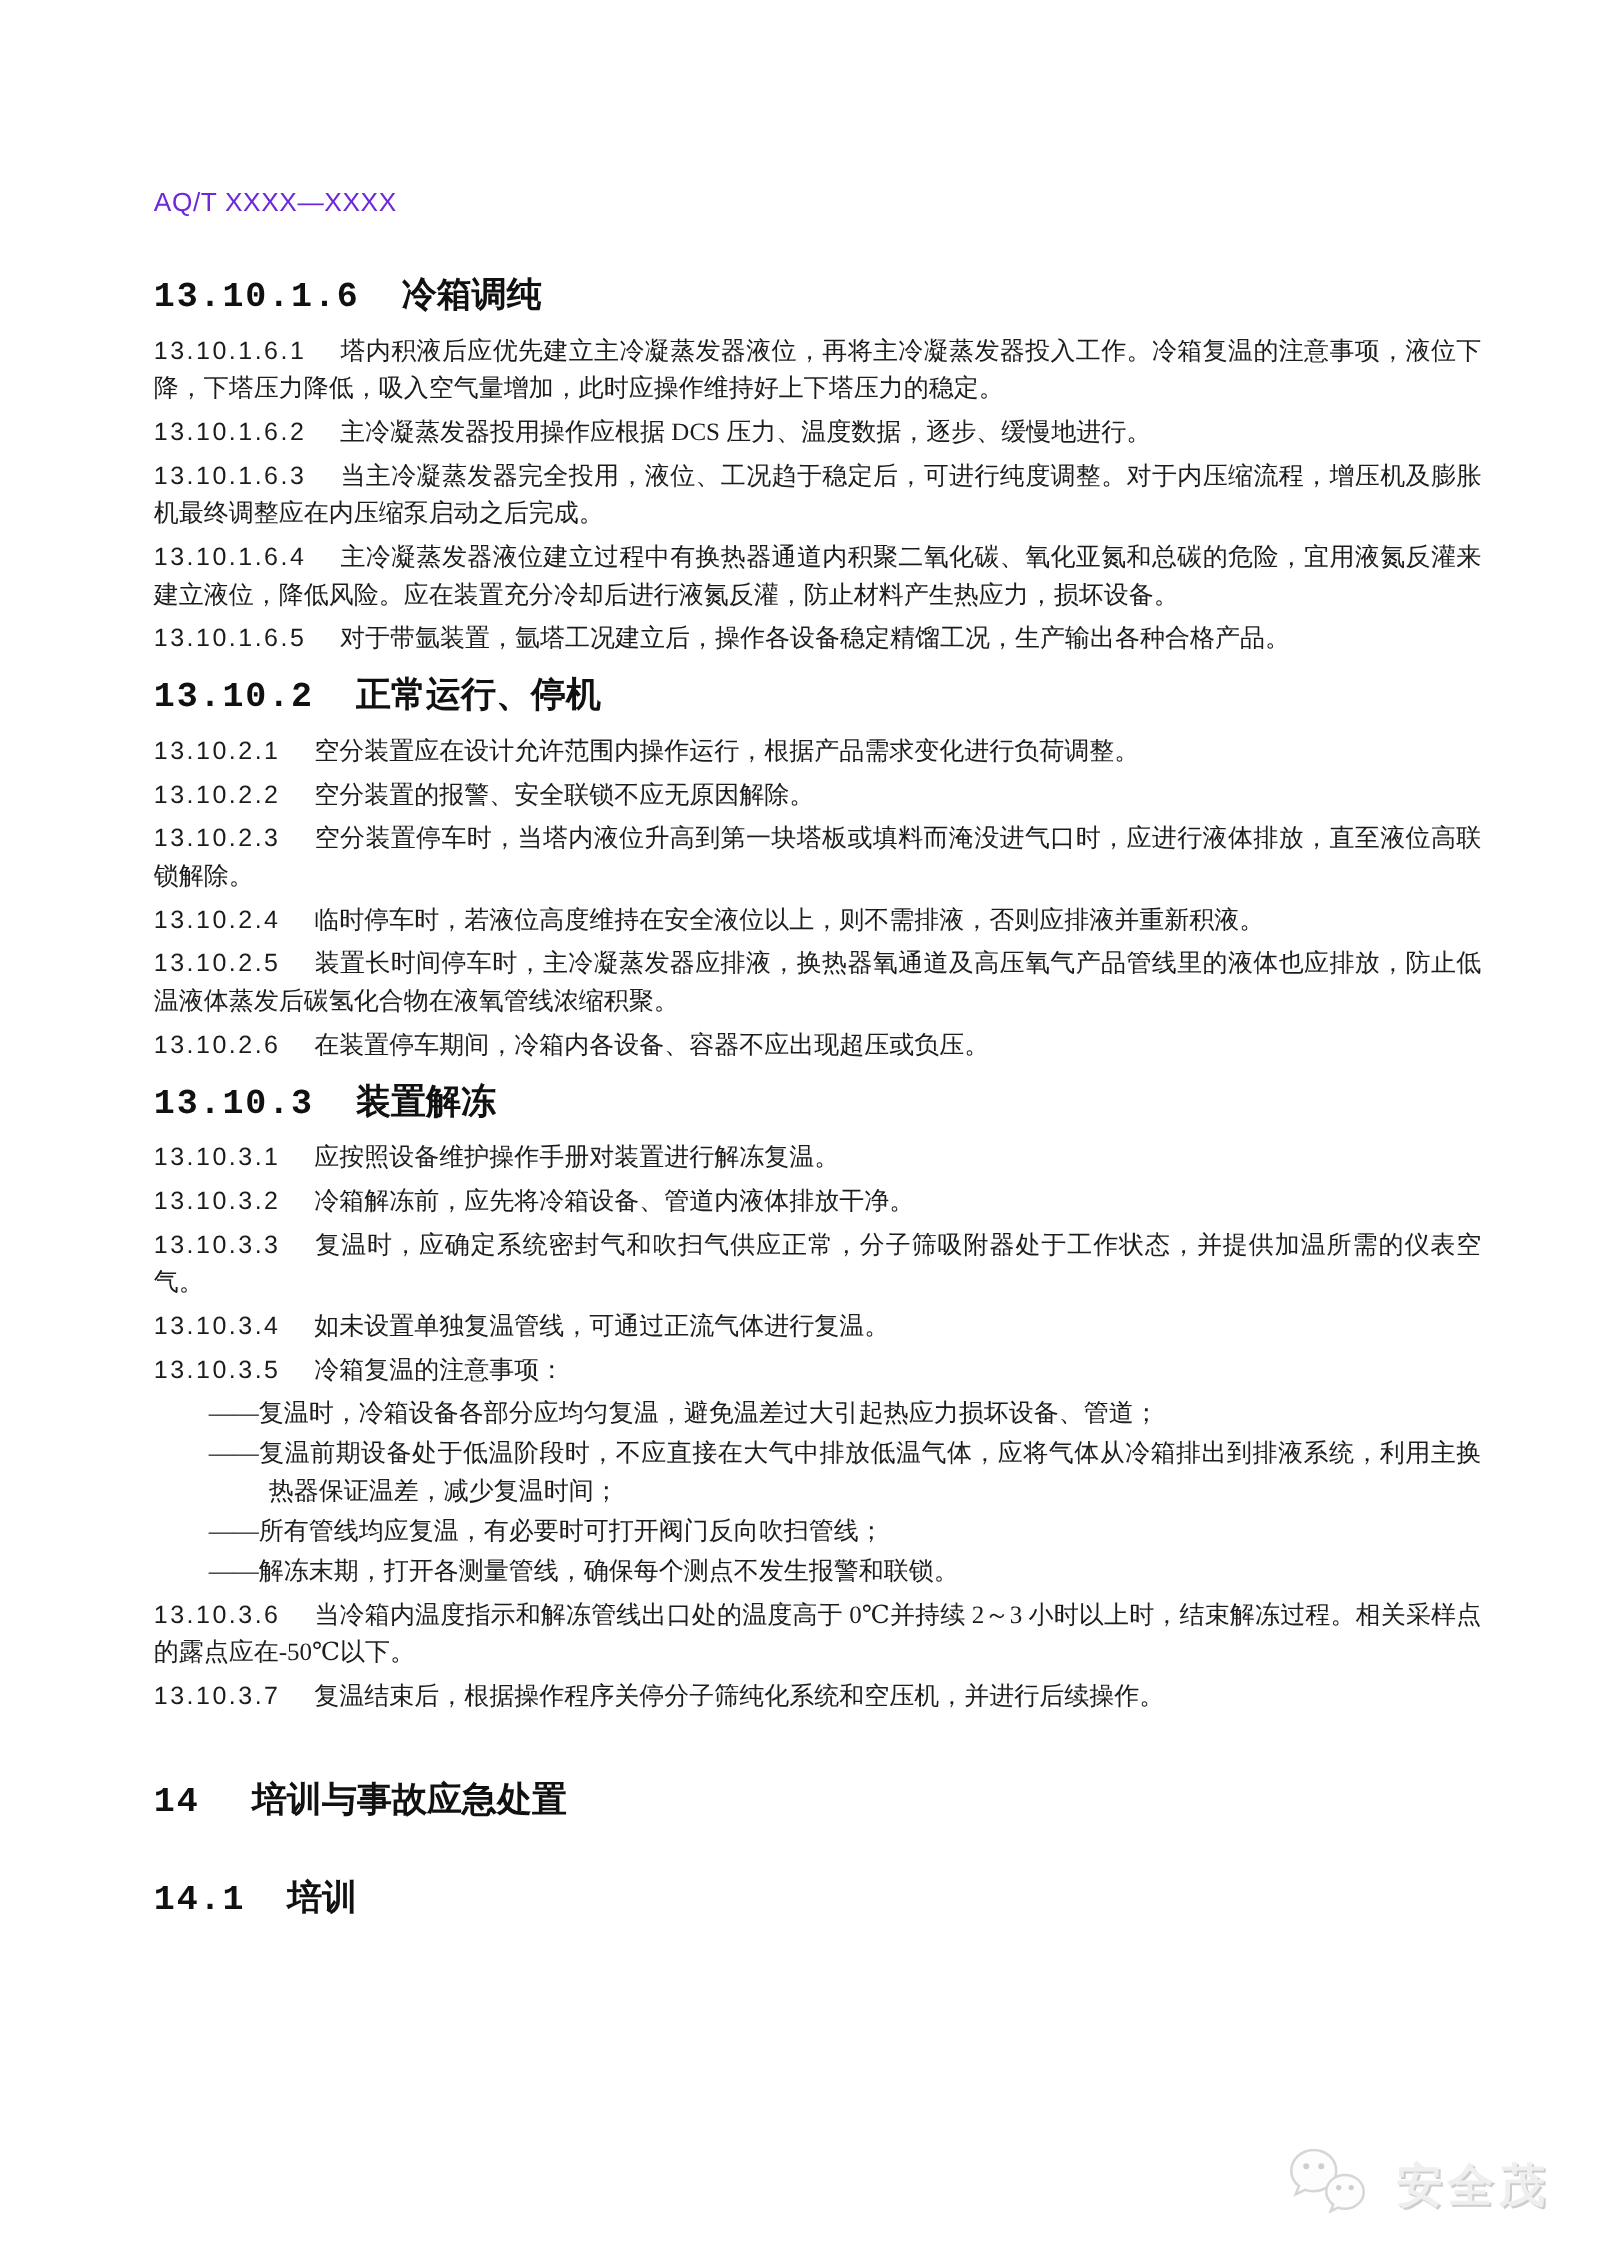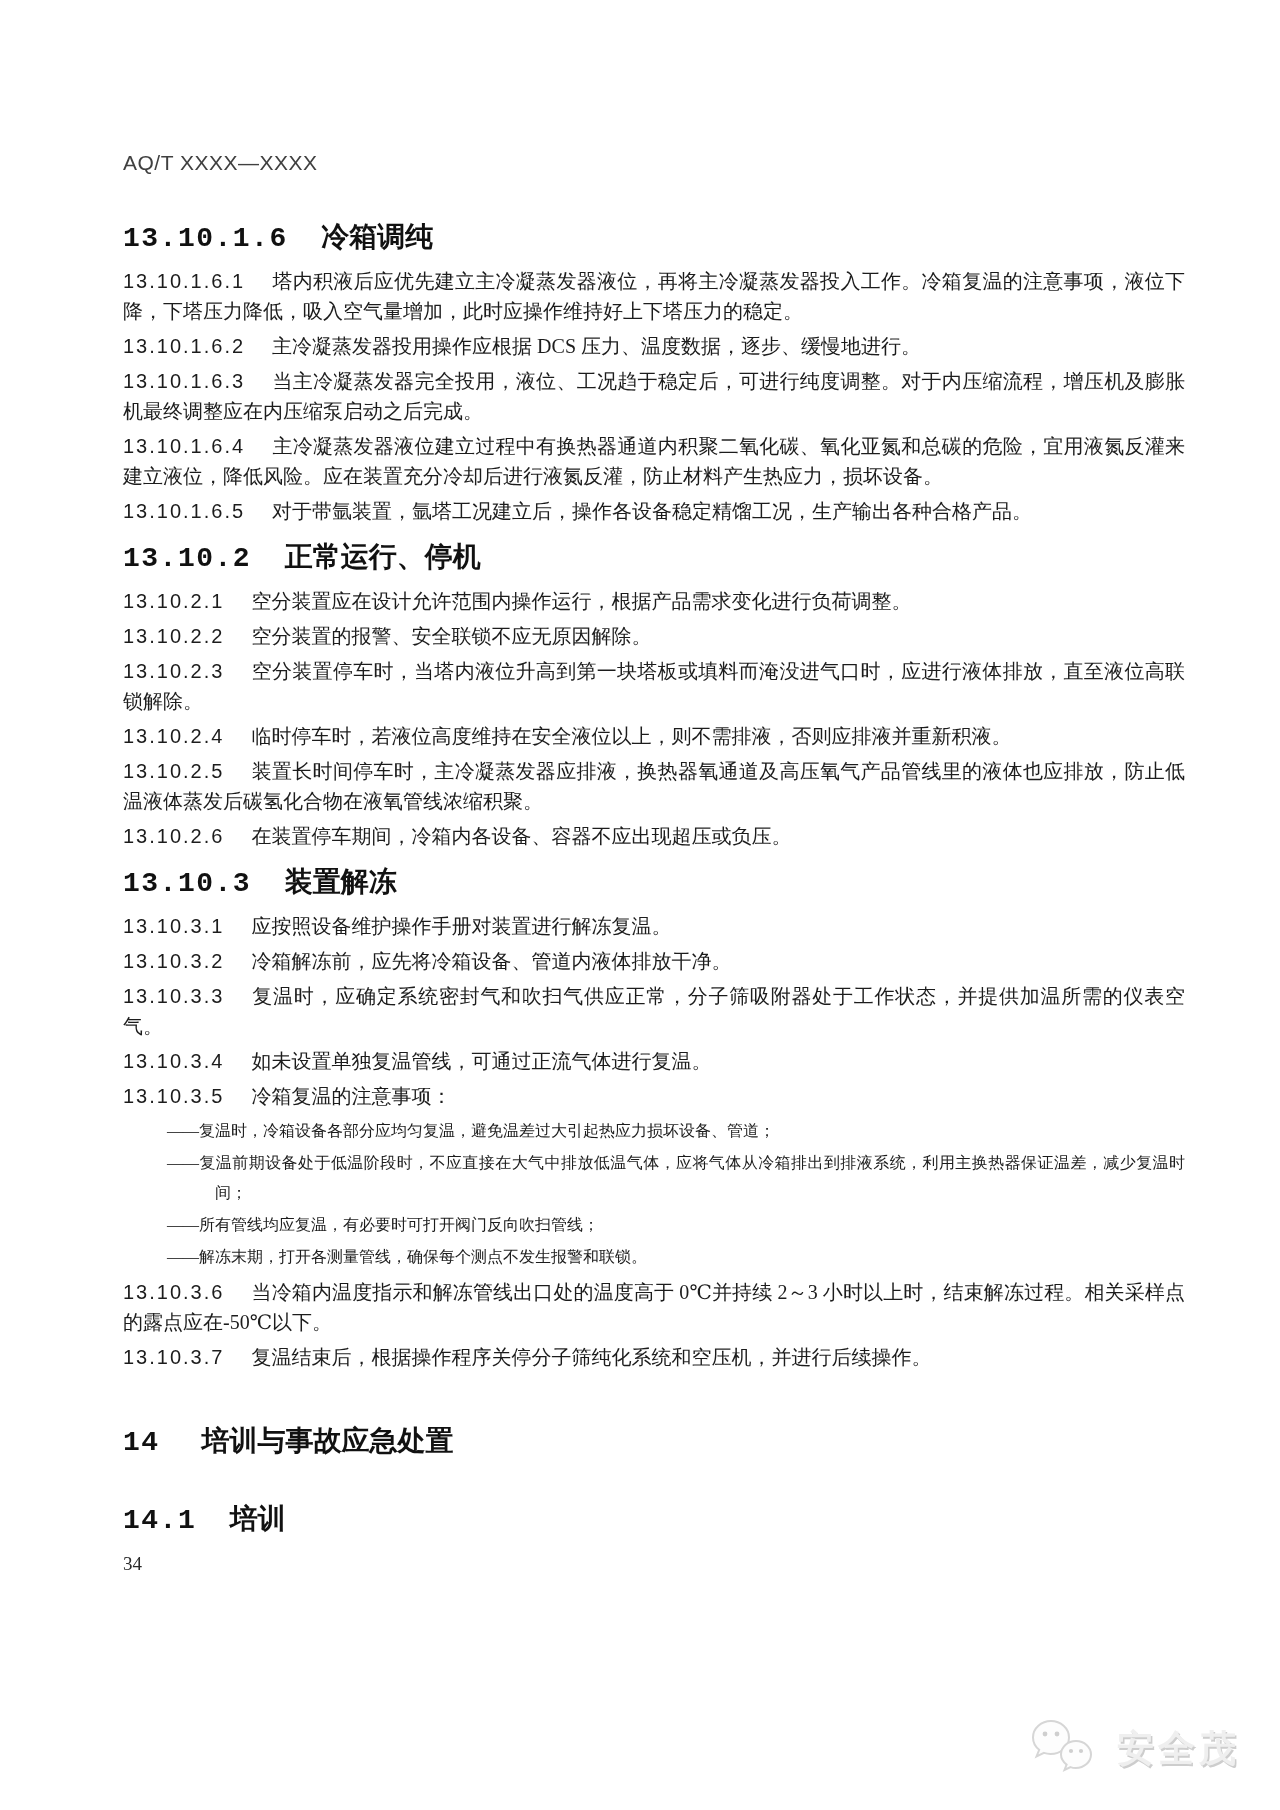--- a/index.html
+++ b/index.html
@@ -12,21 +12,21 @@
     color: #1c1c1c;
   }
   .page {
     position: absolute; inset: 0;
     padding: 150px 95px 0 123px;
     box-sizing: border-box;
   }
   .doc-code {
     font-family: "Liberation Sans", "DejaVu Sans", sans-serif;
     font-size: 21px; line-height: 26px;
-    letter-spacing: 0.5px; color: #404040;
+    letter-spacing: 0.5px; color: #6d28d9;
   }
   .heading {
     font-family: Liberation Mono, monospace;
     font-weight: bold; font-size: 28px; line-height: 30px;
     color: #111;
   }
   .h-sub   { margin: 48px 0 12px; }   
   .h-sec   { margin: 18px 0 12px; }   
   .h-chap  { margin: 56px 0 0; }      
   .h-sub2  { margin: 48px 0 0; }      
@@ -37,21 +37,21 @@
     margin: 5px 0;
     text-align: justify;
   }
   .para .num {
     font-family: "Liberation Sans", "DejaVu Sans", sans-serif;
     letter-spacing: 2px;
     margin-right: 1.35em;
     white-space: nowrap;
   }
   .dash {
-    font-size: 16px; line-height: 30px;
+    font-size: 20px; line-height: 30px;
     margin: 2px 0;
     padding-left: 92px;
     text-indent: -48px;
     text-align: justify;
   }
   .page-number {
     margin-top: 16px;
     font-size: 19px; line-height: 24px;
     color: #2a2a2a;
   }
@@ -151,21 +151,20 @@
   </p>
 
   <div class="heading h-chap">
     <span class="num">14</span><span>培训与事故应急处置</span>
   </div>
 
   <div class="heading h-sub2">
     <span class="num">14.1</span><span>培训</span>
   </div>
 
-  <div class="page-number">34</div>
 
 </div>
 
 <div class="watermark">
   <span>
     <svg width="62" height="54" viewBox="0 0 62 54" aria-hidden="true">
       <g stroke="#d6d6d6" stroke-width="2" fill="#fdfdfd">
         <path d="M38 17.5 C38 26.6 29.7 34 19.5 34 C17.2 34 15 33.6 13 32.9 L5.5 36.5 L8.2 29.8 C4.4 26.8 2 22.4 2 17.5 C2 8.4 10.3 1 20 1 C29.7 1 38 8.4 38 17.5 Z"></path>
         <path d="M60 34.5 C60 42 53.2 48 44.8 48 C42.9 48 41.1 47.7 39.5 47.1 L33.5 50 L35.6 44.6 C32.5 42.2 30 38.6 30 34.5 C30 27 36.6 21 45 21 C53.2 21 60 27 60 34.5 Z"></path>
       </g>

